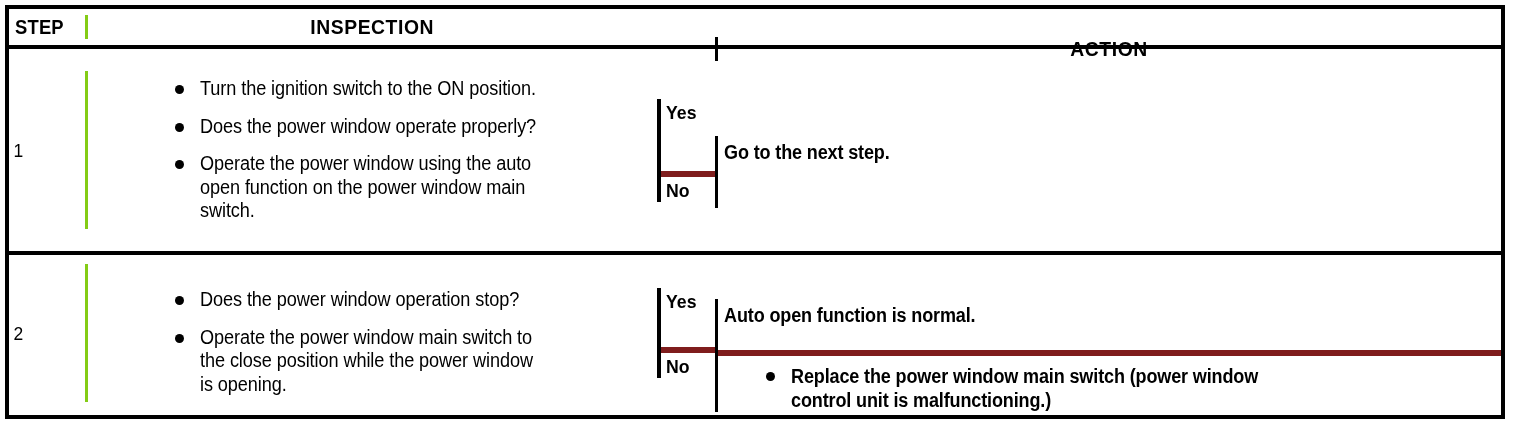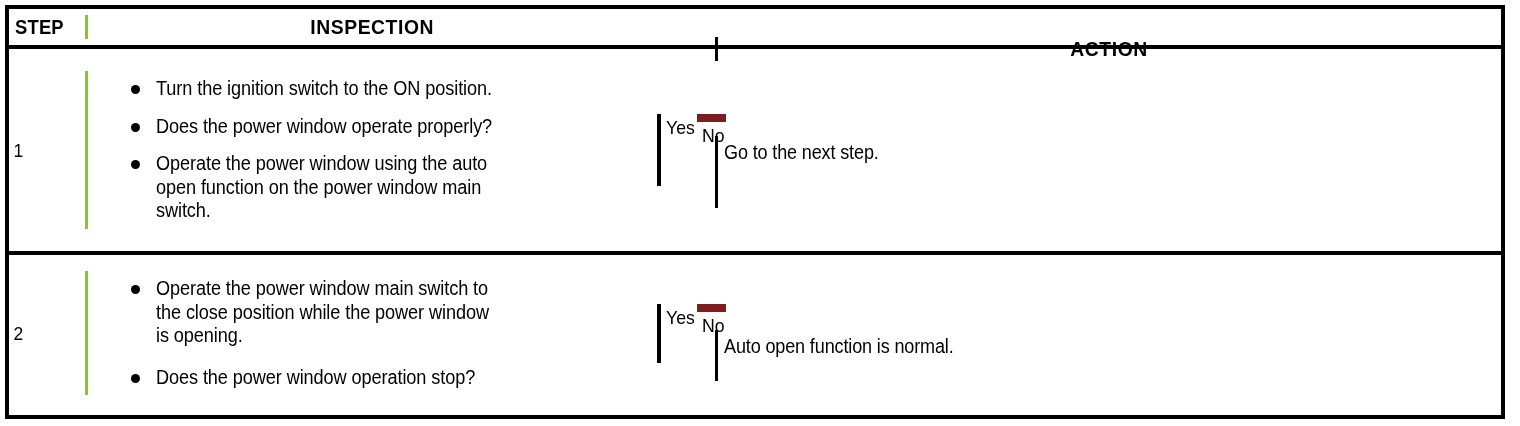--- a/index.html
+++ b/index.html
@@ -89,20 +89,21 @@
     font-size: 19px;
     padding: 2px 0 0 5px;
     line-height: 1.05;
     transform: scaleX(0.92);
     transform-origin: left top;
   }
 
   
   .insp-list {
     padding: 6px 8px 6px 0;
+    margin-left: 44px;
   }
   .bullet-item {
     display: flex;
     align-items: flex-start;
     margin-bottom: 14px;
   }
   .bullet-item:last-child { margin-bottom: 0; }
   .bullet-dot {
     flex: 0 0 auto;
     width: 9px;
@@ -116,22 +117,23 @@
     line-height: 23.5px;
     letter-spacing: -0.1px;
     transform: scaleX(0.93);
     transform-origin: left top;
     white-space: pre-line;
   }
 
   
   .yn-stack, .act-stack {
     display: flex;
-    flex-direction: row;
+    flex-direction: column;
     height: 100%;
+    font-weight: bold;
   }
   .yn-cell, .act-cell {
     box-sizing: border-box;
     position: relative;
   }
   .yn-cell { padding: 3px 0 0 5px; }
   .yn-cell .yn-label {
     font-size: 19px;
     line-height: 22px;
     transform: scaleX(0.93);
@@ -140,21 +142,21 @@
   }
   .act-cell { padding: 4px 6px 0 6px; }
   .act-text {
     font-size: 19.5px;
     line-height: 24px;
     letter-spacing: -0.15px;
     transform: scaleX(0.925);
     transform-origin: left top;
     white-space: pre-line;
   }
-  .divider-top { border-top: 8px solid #7f1d1d; }
+  .divider-top { border-top: 6px solid #7f1d1d; }
 
   
   .act-bullet-item {
     display: flex;
     align-items: flex-start;
     padding-top: 4px;
   }
   .act-bullet-dot {
     flex: 0 0 auto;
     width: 9px;
@@ -229,47 +231,54 @@
     </div>
 
     <div class="row body-row" style="height:156px;">
 
       <div class="cell c-step">
         <div class="step-num">2</div>
       </div>
 
       <div class="cell c-insp">
         <div class="insp-list">
+          <div class="bullet-item" style="margin-top:18px;">
+            <span class="bullet-dot"></span>
+            <span class="bullet-text">Does the power window operation stop?</span>
+          </div>
           <div class="bullet-item">
             <span class="bullet-dot"></span>
             <span class="bullet-text">Operate the power window main switch to
 the close position while the power window
 is opening.</span>
-          </div>
-          <div class="bullet-item" style="margin-top:18px;">
-            <span class="bullet-dot"></span>
-            <span class="bullet-text">Does the power window operation stop?</span>
           </div>
         </div>
       </div>
 
       <div class="cell c-yn">
         <div class="yn-stack">
           <div class="yn-cell" style="height:59px;">
             <span class="yn-label">Yes</span>
           </div>
           <div class="yn-cell divider-top" style="flex:1 1 auto;">
             <span class="yn-label">No</span>
           </div>
         </div>
       </div>
 
       <div class="cell c-action">
         <div class="act-stack">
           <div class="act-cell" style="height:51px;">
             <div class="act-text">Auto open function is normal.</div>
           </div>
+          <div class="act-cell divider-top" style="flex:1 1 auto; padding-left:0;">
+            <div class="act-bullet-item">
+              <span class="act-bullet-dot"></span>
+              <div class="act-text">Replace the power window main switch (power window
+control unit is malfunctioning.)</div>
+            </div>
+          </div>
         </div>
       </div>
     </div>
 
   </div>
 </div>
 
 </body></html>

